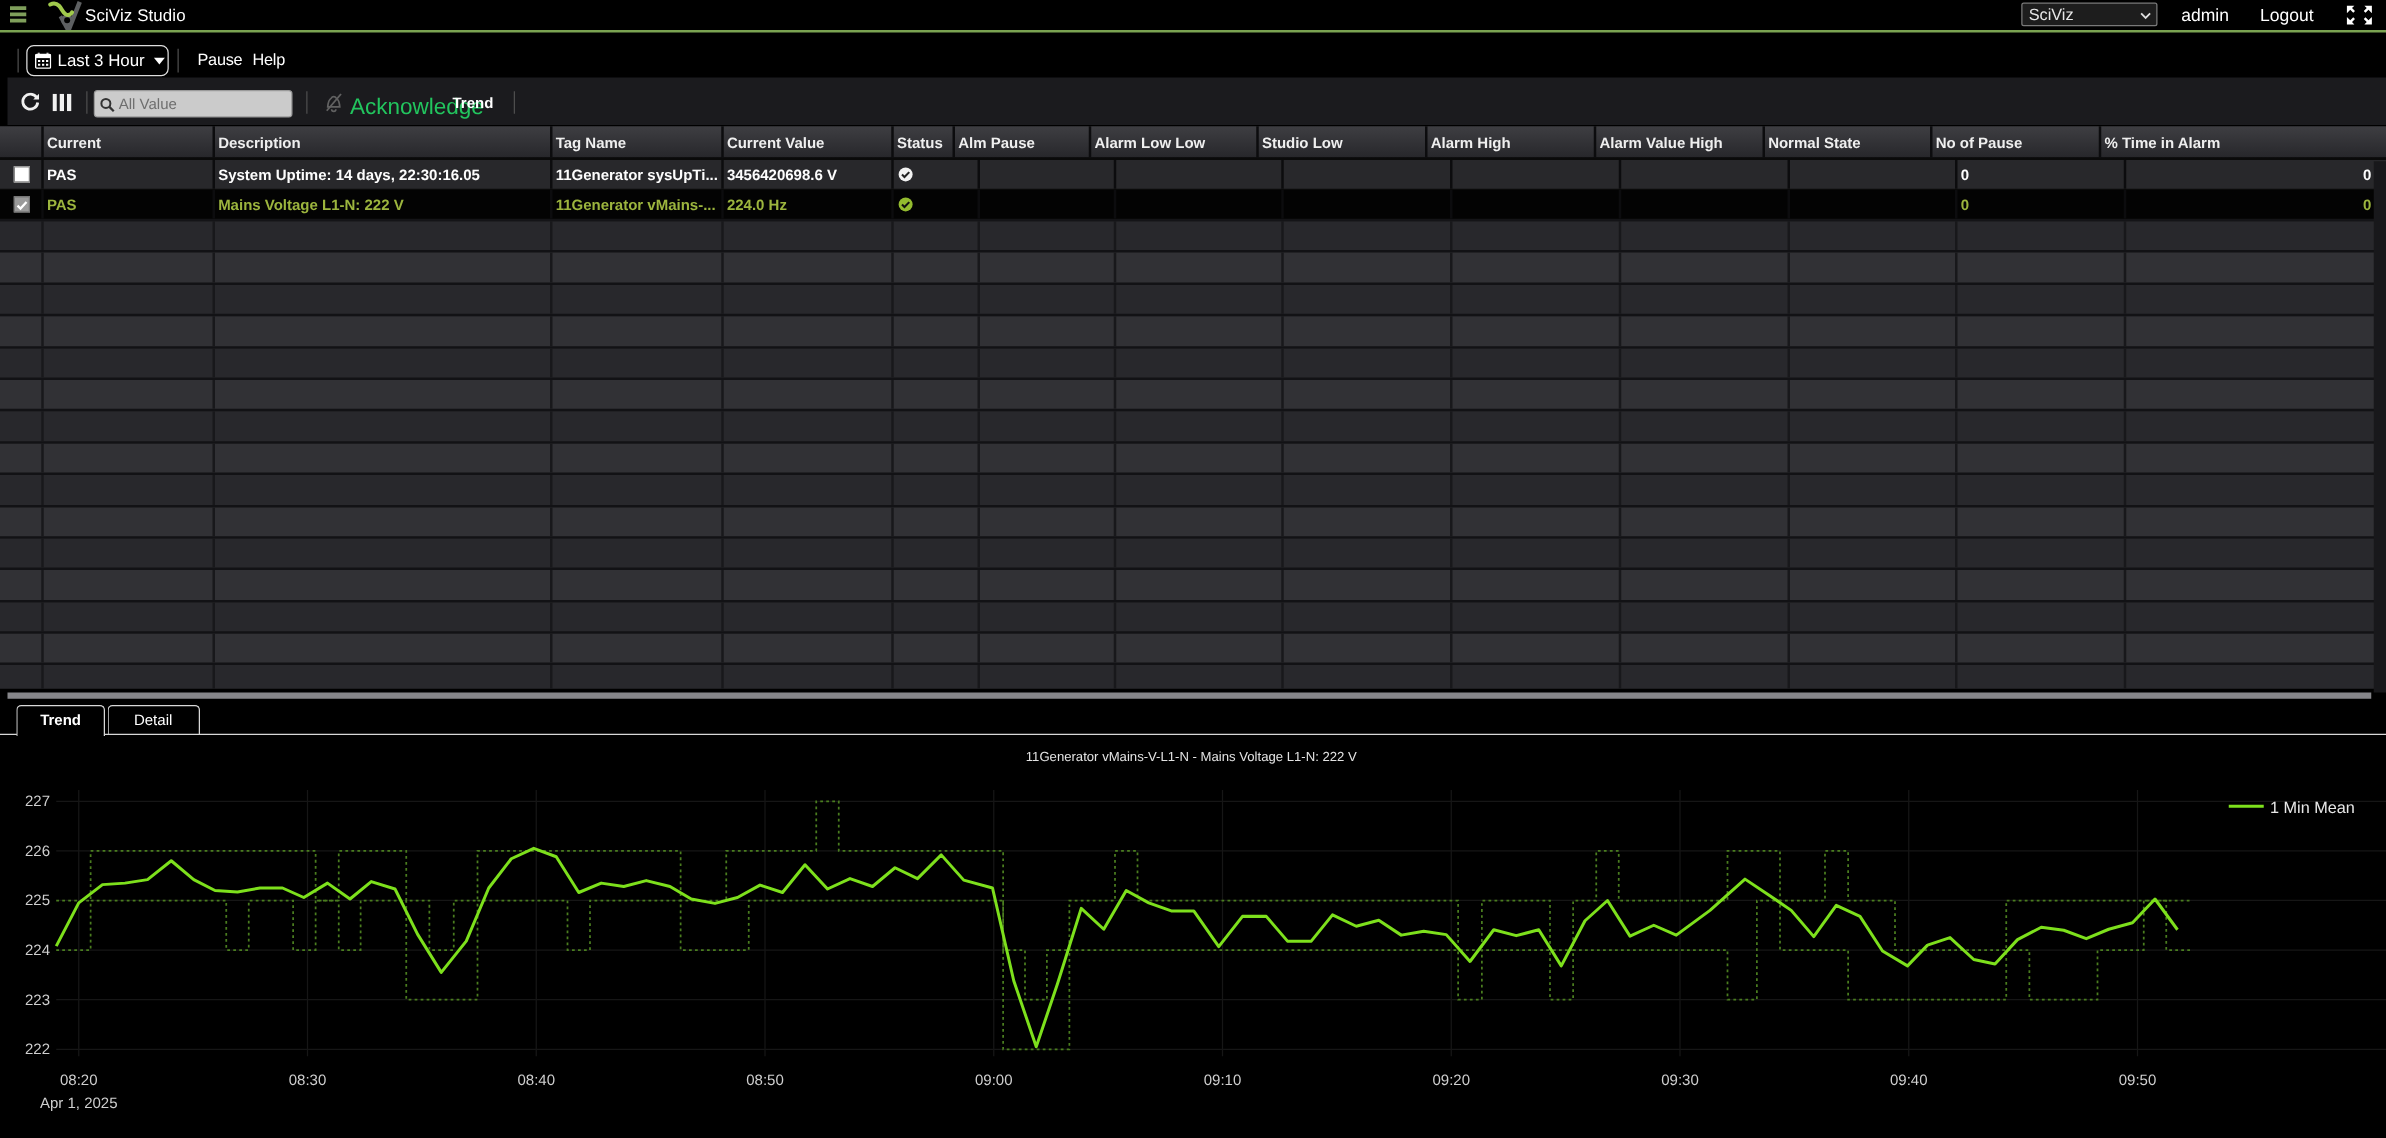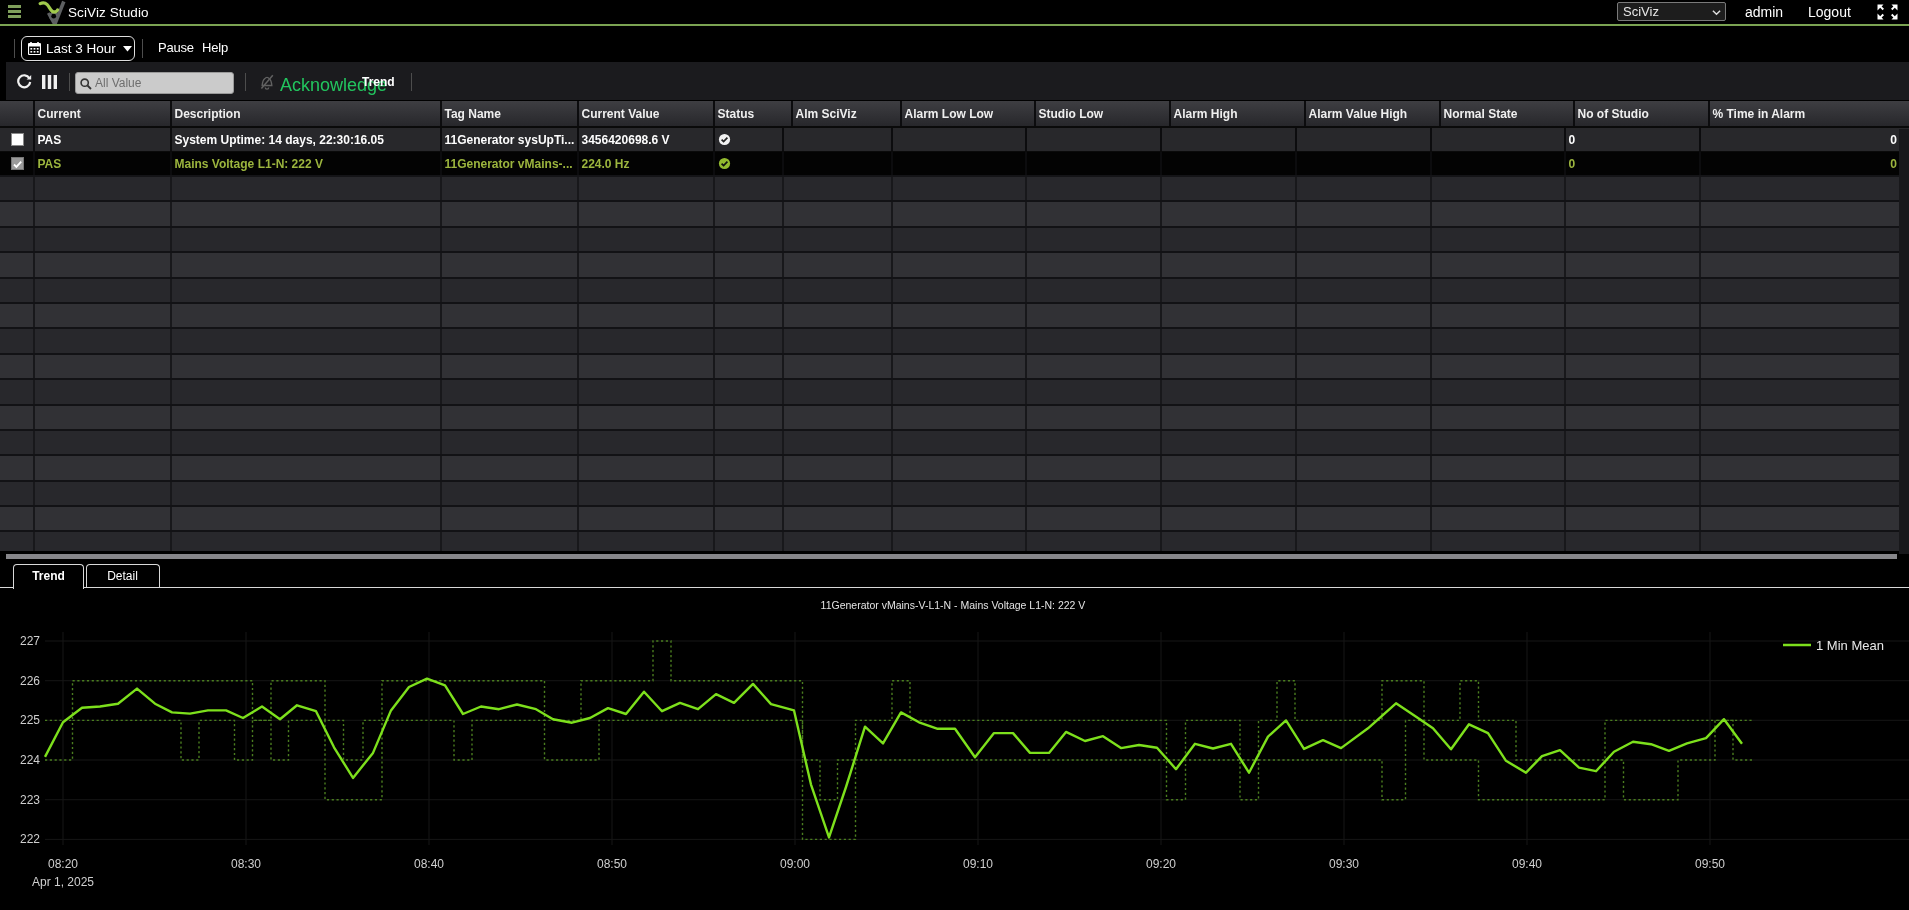--- a/index.html
+++ b/index.html
@@ -129,28 +129,28 @@
     </svg>
     <span>All Value</span>
   </div>
 <div id="tbl">
  <div class="r" id="hrow">
       <div class="c h" style="width:33px"></div>
       <div class="c h" style="width:137px">Current</div>
       <div class="c h" style="width:270px">Description</div>
       <div class="c h" style="width:137px">Tag Name</div>
       <div class="c h" style="width:136px">Current Value</div>
-      <div class="c h" style="width:78px">Status</div>
-      <div class="c h" style="width:109px">Alm SciViz</div>
+      <div class="c h" style="width:49px">Status</div>
+      <div class="c h" style="width:109px">Alm Pause</div>
       <div class="c h" style="width:134px">Alarm Low Low</div>
       <div class="c h" style="width:135px">Studio Low</div>
       <div class="c h" style="width:135px">Alarm High</div>
       <div class="c h" style="width:135px">Alarm Value High</div>
       <div class="c h" style="width:134px">Normal State</div>
-      <div class="c h" style="width:135px">No of Studio</div>
+      <div class="c h" style="width:135px">No of Pause</div>
       <div class="c h" style="width:210px">% Time in Alarm</div>
     </div>
  <div class="r" id="row1">
       <div class="c " style="width:33px"><span class="cb"></span></div>
       <div class="c " style="width:137px">PAS</div>
       <div class="c " style="width:270px">System Uptime: 14 days, 22:30:16.05</div>
       <div class="c " style="width:137px">11Generator sysUpTi...</div>
       <div class="c " style="width:136px">3456420698.6 V</div>
       <div class="c " style="width:69px"><svg width="13" height="13" viewBox="0 0 13 13">
           <circle cx="6.5" cy="6.5" r="5.6" fill="#f2f2f2"></circle>

